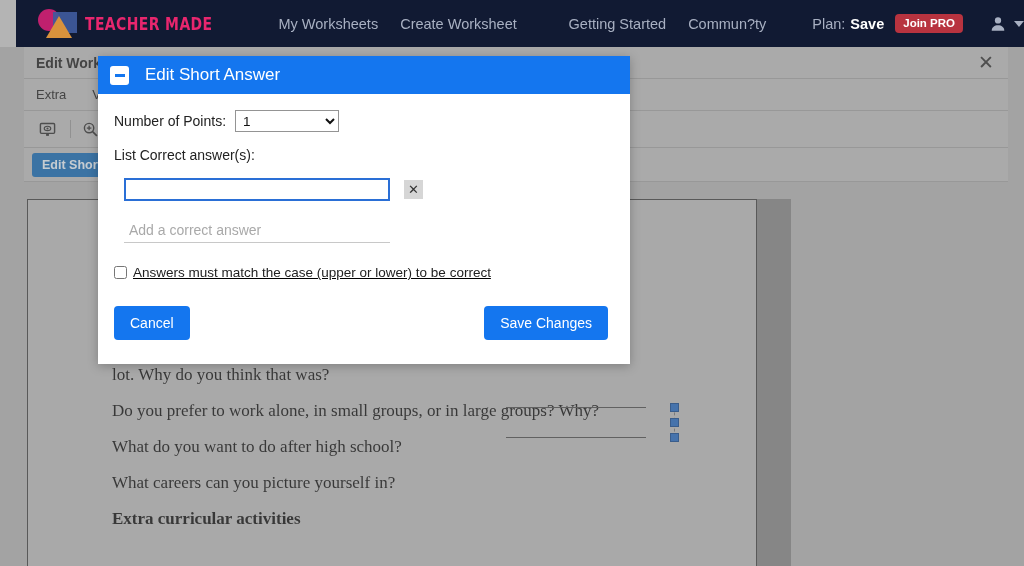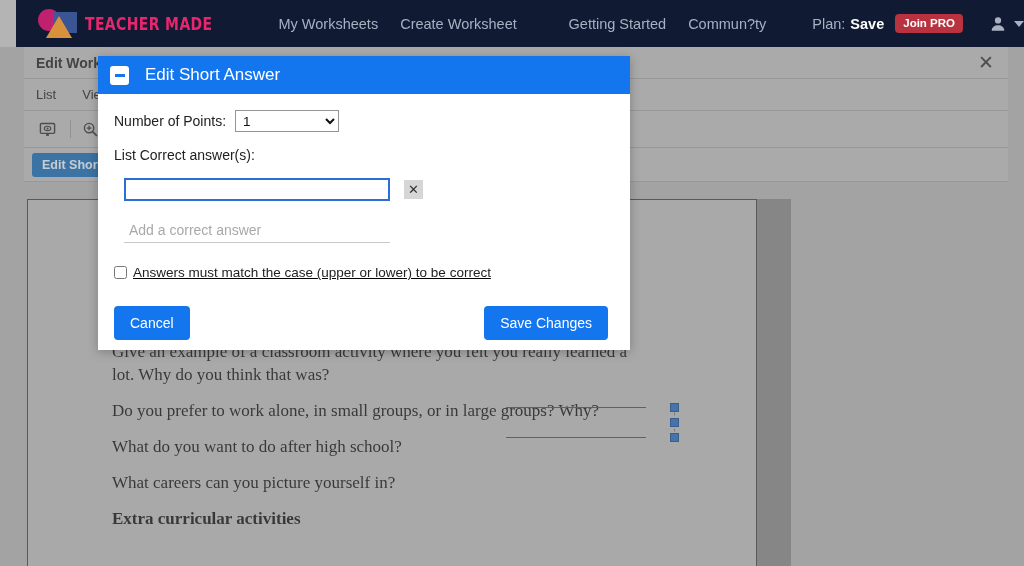--- a/index.html
+++ b/index.html
@@ -356,21 +356,21 @@
     cursor: pointer;
     flex: 0 0 auto;
   }
   .chk-label {
     font-size: 13.5px; color: #222;
     white-space: nowrap; cursor: pointer;
   }
   .modal-footer {
     display: flex; align-items: flex-start;
     justify-content: space-between;
-    padding: 22px 22px 10px 16px;
+    padding: 22px 22px 24px 16px;
   }
   .btn {
     font-size: 14px;
     font-family: "Liberation Sans", sans-serif;
     color: #ffffff;
     background: #1476ef;
     border: none;
     border-radius: 4px;
     padding: 9px 16px;
     cursor: pointer;
@@ -413,21 +413,21 @@
 </div>
 
 <div class="editor">
 
   <div class="editor-titlebar">
     <div class="editor-title">Edit Worksheet</div>
     <div class="editor-close">✕</div>
   </div>
 
   <div class="editor-menubar">
-    <div class="menu-item">List</div>
+    <div class="menu-item">Extra</div>
     <div class="menu-item">View</div>
   </div>
 
   <div class="editor-toolbar">
     <div class="tool-btn">
       <svg width="17" height="17" viewBox="0 0 24 24">
         <rect x="2" y="3.5" width="20" height="14" rx="1.5" fill="none" stroke="#3a3a3a" stroke-width="2"></rect>
         <ellipse cx="12" cy="10.5" rx="4.6" ry="3.1" fill="none" stroke="#3a3a3a" stroke-width="1.6"></ellipse>
         <circle cx="12" cy="10.5" r="1.5" fill="#3a3a3a"></circle>
         <rect x="10" y="18" width="4" height="3" fill="#3a3a3a"></rect>

